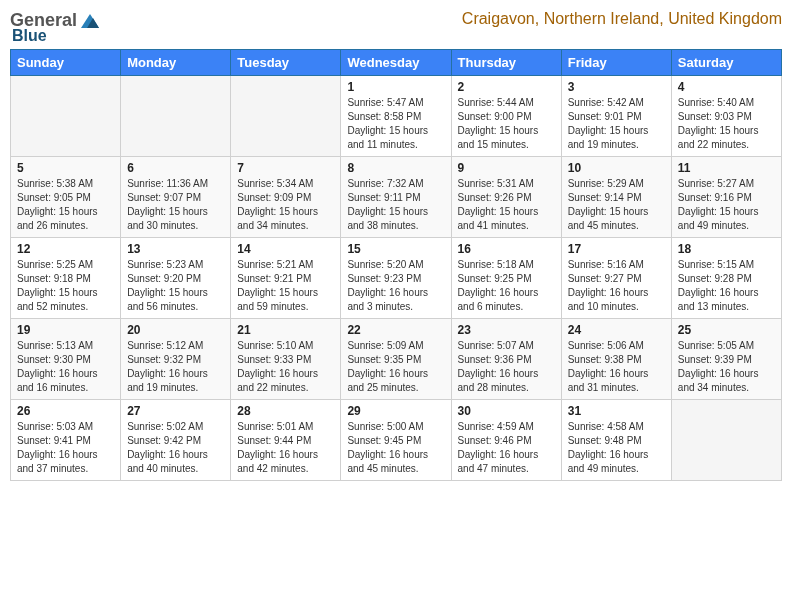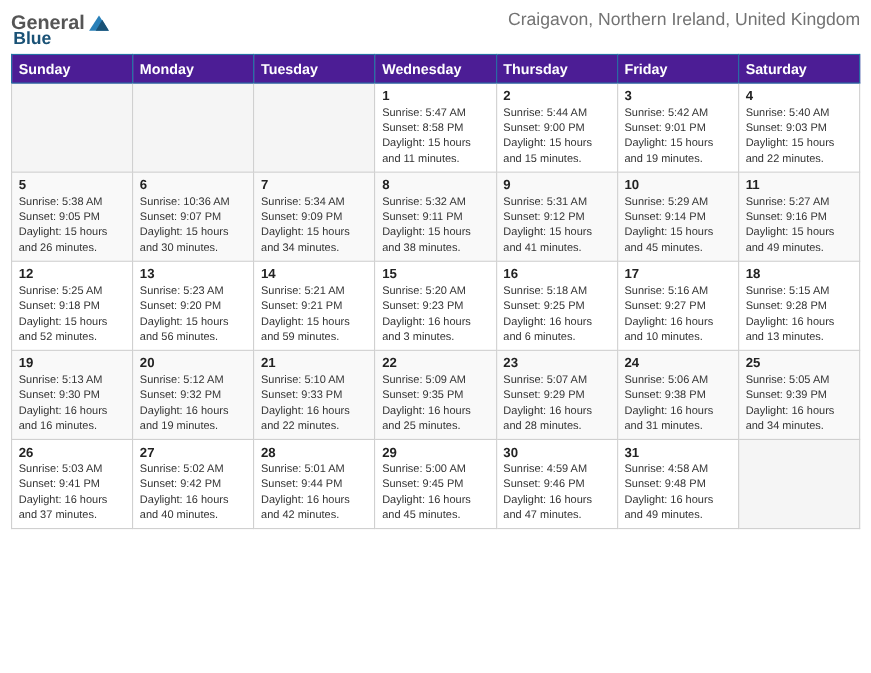--- a/index.html
+++ b/index.html
@@ -23,30 +23,30 @@
     .title-section {
       text-align: right;
     }
     .month-year {
       font-size: 36px;
       font-weight: bold;
       color: #1a3a5c;
     }
     .location {
       font-size: 16px;
-      color: #737373;
+      color: #a16207;
       font-weight: normal;
     }
     table {
       width: 100%;
       border-collapse: collapse;
       table-layout: fixed;
     }
     .day-header {
-      background-color: #4c1d95;
+      background-color: #3b82f6;
       color: white;
       text-align: left;
       padding: 5px 6px;
       font-size: 13px;
       font-weight: bold;
       border: 1px solid #2471a3;
     }
     td {
       vertical-align: top;
       padding: 4px 6px;
@@ -128,33 +128,33 @@
           <div class="cell-text"><span>Sunrise: 5:40 AM</span><br><span>Sunset: 9:03 PM</span><br><span>Daylight: 15 hours</span><br><span>and 22 minutes.</span></div>
         </td>
       </tr>
       <tr>
         <td>
           <div class="day-num">5</div>
           <div class="cell-text"><span>Sunrise: 5:38 AM</span><br><span>Sunset: 9:05 PM</span><br><span>Daylight: 15 hours</span><br><span>and 26 minutes.</span></div>
         </td>
         <td>
           <div class="day-num">6</div>
-          <div class="cell-text"><span>Sunrise: 10:36 AM</span><br><span>Sunset: 9:07 PM</span><br><span>Daylight: 15 hours</span><br><span>and 30 minutes.</span></div>
+          <div class="cell-text"><span>Sunrise: 11:36 AM</span><br><span>Sunset: 9:07 PM</span><br><span>Daylight: 15 hours</span><br><span>and 30 minutes.</span></div>
         </td>
         <td>
           <div class="day-num">7</div>
           <div class="cell-text"><span>Sunrise: 5:34 AM</span><br><span>Sunset: 9:09 PM</span><br><span>Daylight: 15 hours</span><br><span>and 34 minutes.</span></div>
         </td>
         <td>
           <div class="day-num">8</div>
-          <div class="cell-text"><span>Sunrise: 5:32 AM</span><br><span>Sunset: 9:11 PM</span><br><span>Daylight: 15 hours</span><br><span>and 38 minutes.</span></div>
+          <div class="cell-text"><span>Sunrise: 7:32 AM</span><br><span>Sunset: 9:11 PM</span><br><span>Daylight: 15 hours</span><br><span>and 38 minutes.</span></div>
         </td>
         <td>
           <div class="day-num">9</div>
-          <div class="cell-text"><span>Sunrise: 5:31 AM</span><br><span>Sunset: 9:12 PM</span><br><span>Daylight: 15 hours</span><br><span>and 41 minutes.</span></div>
+          <div class="cell-text"><span>Sunrise: 5:31 AM</span><br><span>Sunset: 9:26 PM</span><br><span>Daylight: 15 hours</span><br><span>and 41 minutes.</span></div>
         </td>
         <td>
           <div class="day-num">10</div>
           <div class="cell-text"><span>Sunrise: 5:29 AM</span><br><span>Sunset: 9:14 PM</span><br><span>Daylight: 15 hours</span><br><span>and 45 minutes.</span></div>
         </td>
         <td>
           <div class="day-num">11</div>
           <div class="cell-text"><span>Sunrise: 5:27 AM</span><br><span>Sunset: 9:16 PM</span><br><span>Daylight: 15 hours</span><br><span>and 49 minutes.</span></div>
         </td>
       </tr>
@@ -200,21 +200,21 @@
         <td>
           <div class="day-num">21</div>
           <div class="cell-text"><span>Sunrise: 5:10 AM</span><br><span>Sunset: 9:33 PM</span><br><span>Daylight: 16 hours</span><br><span>and 22 minutes.</span></div>
         </td>
         <td>
           <div class="day-num">22</div>
           <div class="cell-text"><span>Sunrise: 5:09 AM</span><br><span>Sunset: 9:35 PM</span><br><span>Daylight: 16 hours</span><br><span>and 25 minutes.</span></div>
         </td>
         <td>
           <div class="day-num">23</div>
-          <div class="cell-text"><span>Sunrise: 5:07 AM</span><br><span>Sunset: 9:29 PM</span><br><span>Daylight: 16 hours</span><br><span>and 28 minutes.</span></div>
+          <div class="cell-text"><span>Sunrise: 5:07 AM</span><br><span>Sunset: 9:36 PM</span><br><span>Daylight: 16 hours</span><br><span>and 28 minutes.</span></div>
         </td>
         <td>
           <div class="day-num">24</div>
           <div class="cell-text"><span>Sunrise: 5:06 AM</span><br><span>Sunset: 9:38 PM</span><br><span>Daylight: 16 hours</span><br><span>and 31 minutes.</span></div>
         </td>
         <td>
           <div class="day-num">25</div>
           <div class="cell-text"><span>Sunrise: 5:05 AM</span><br><span>Sunset: 9:39 PM</span><br><span>Daylight: 16 hours</span><br><span>and 34 minutes.</span></div>
         </td>
       </tr>

